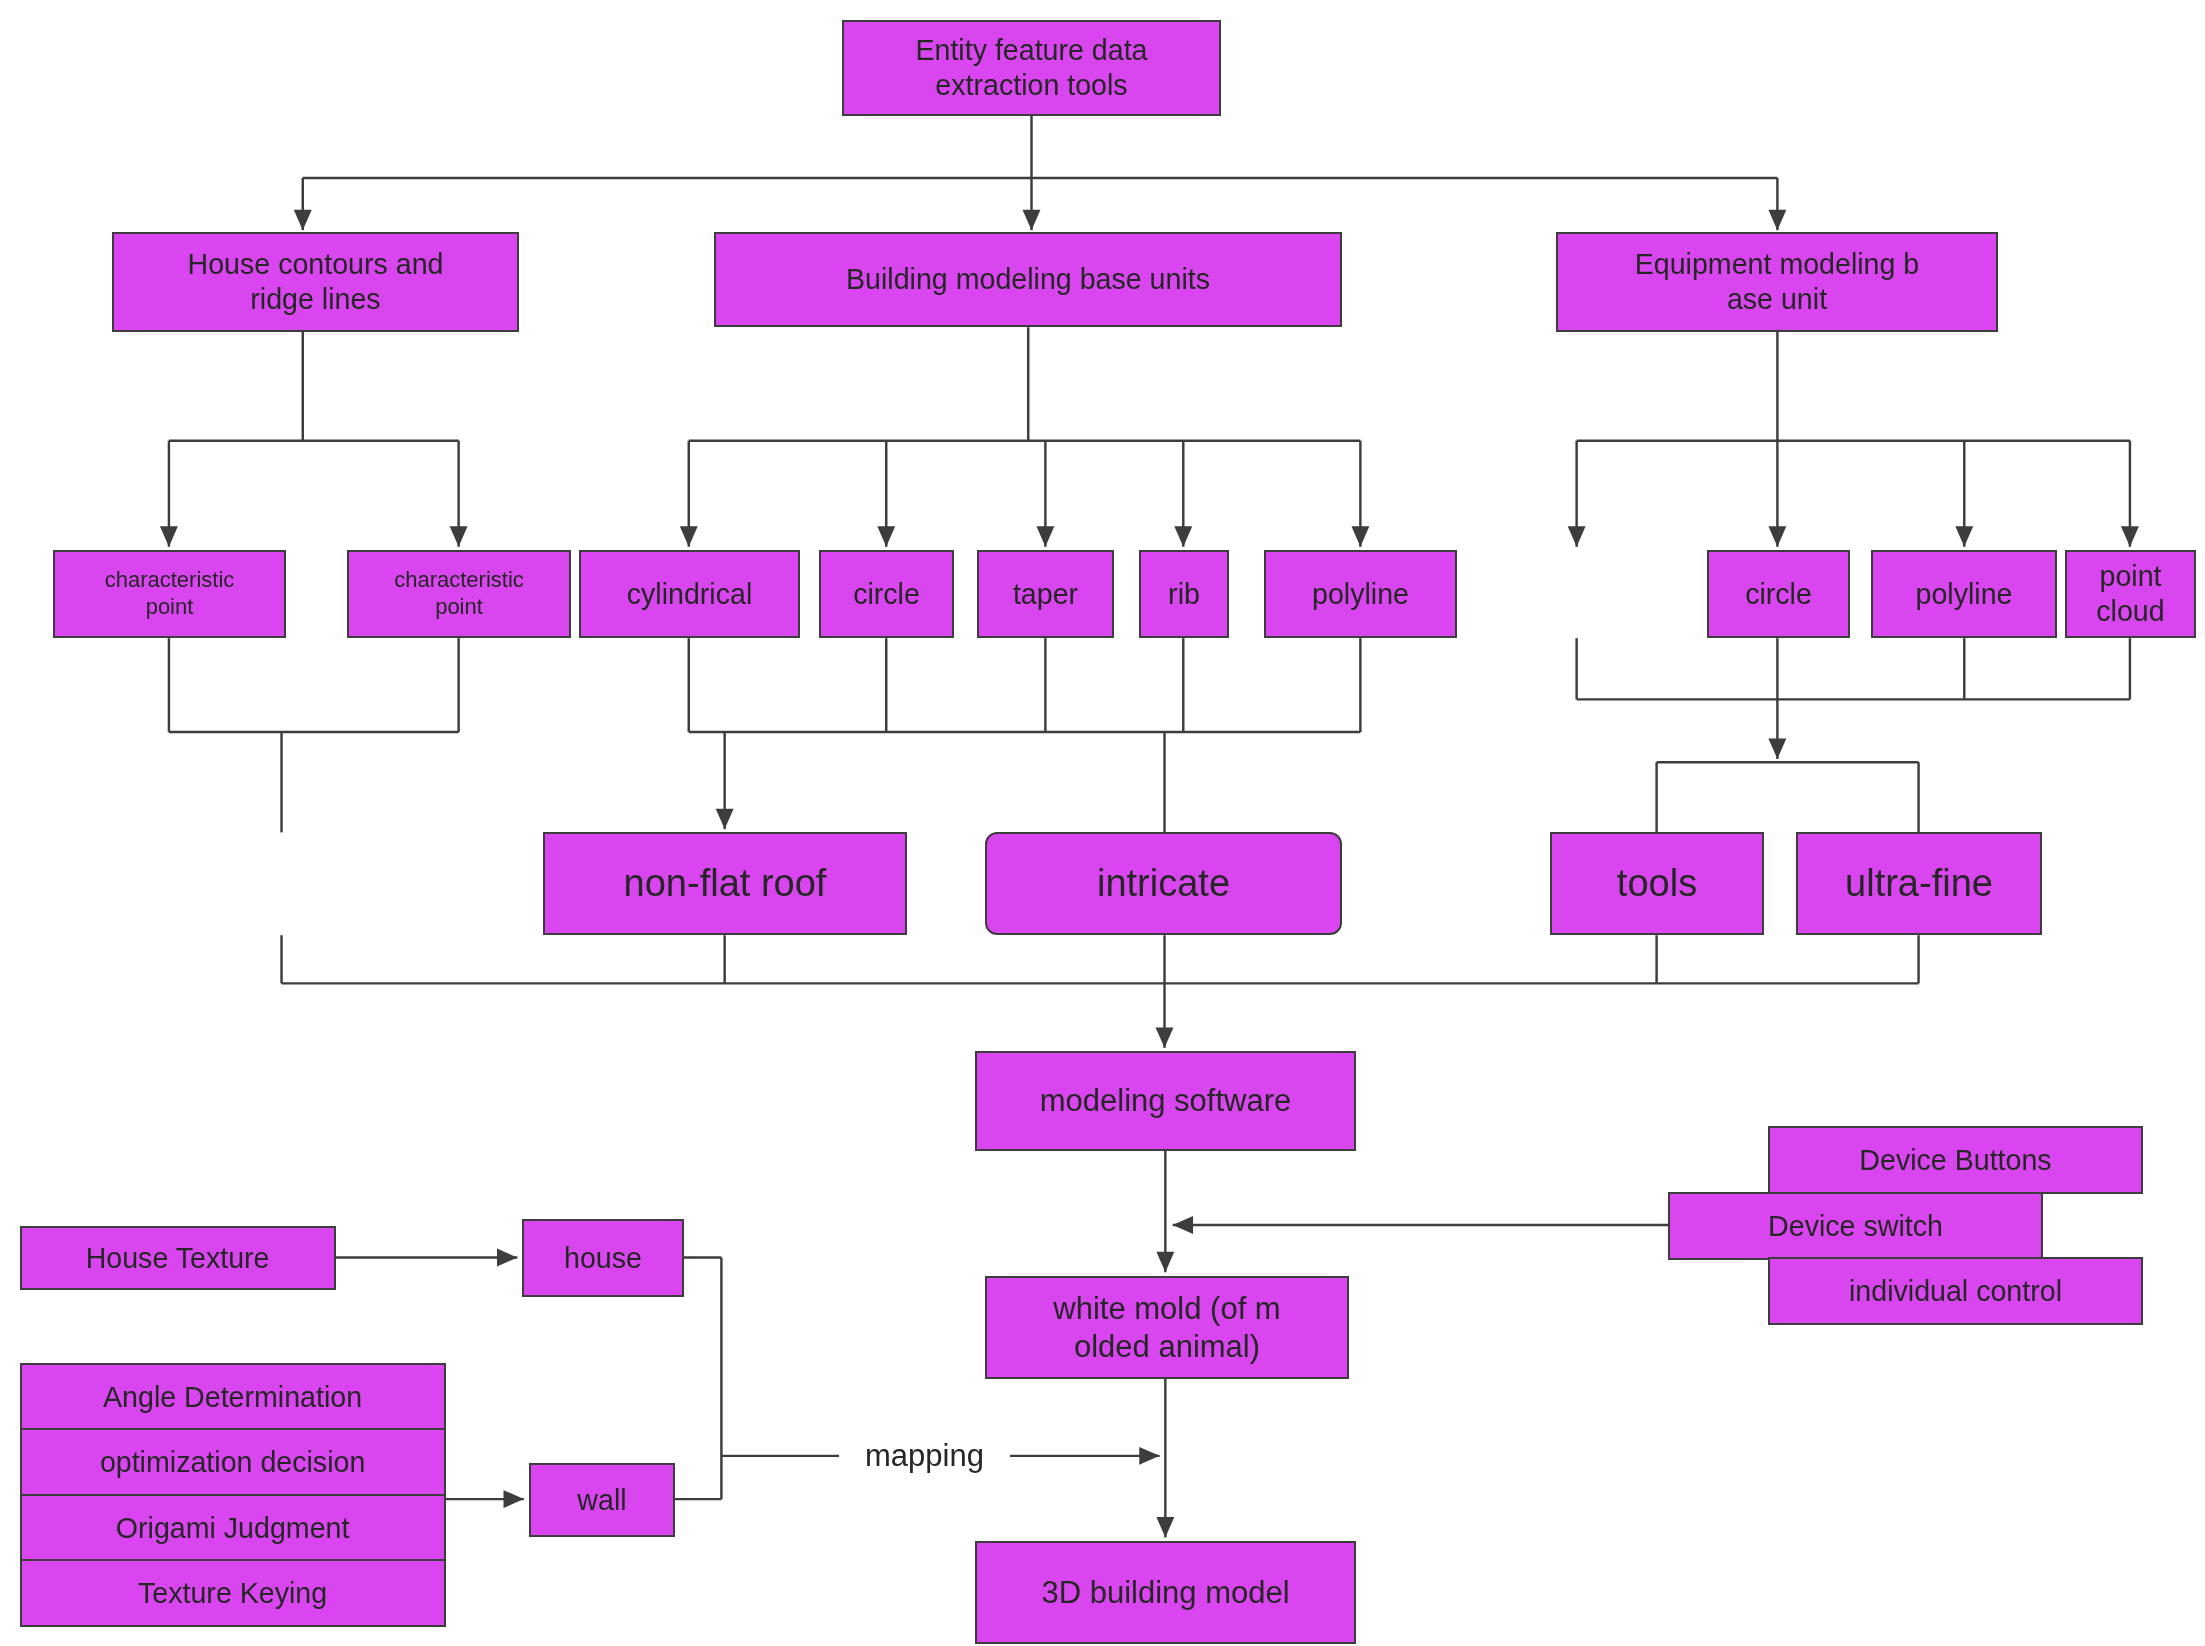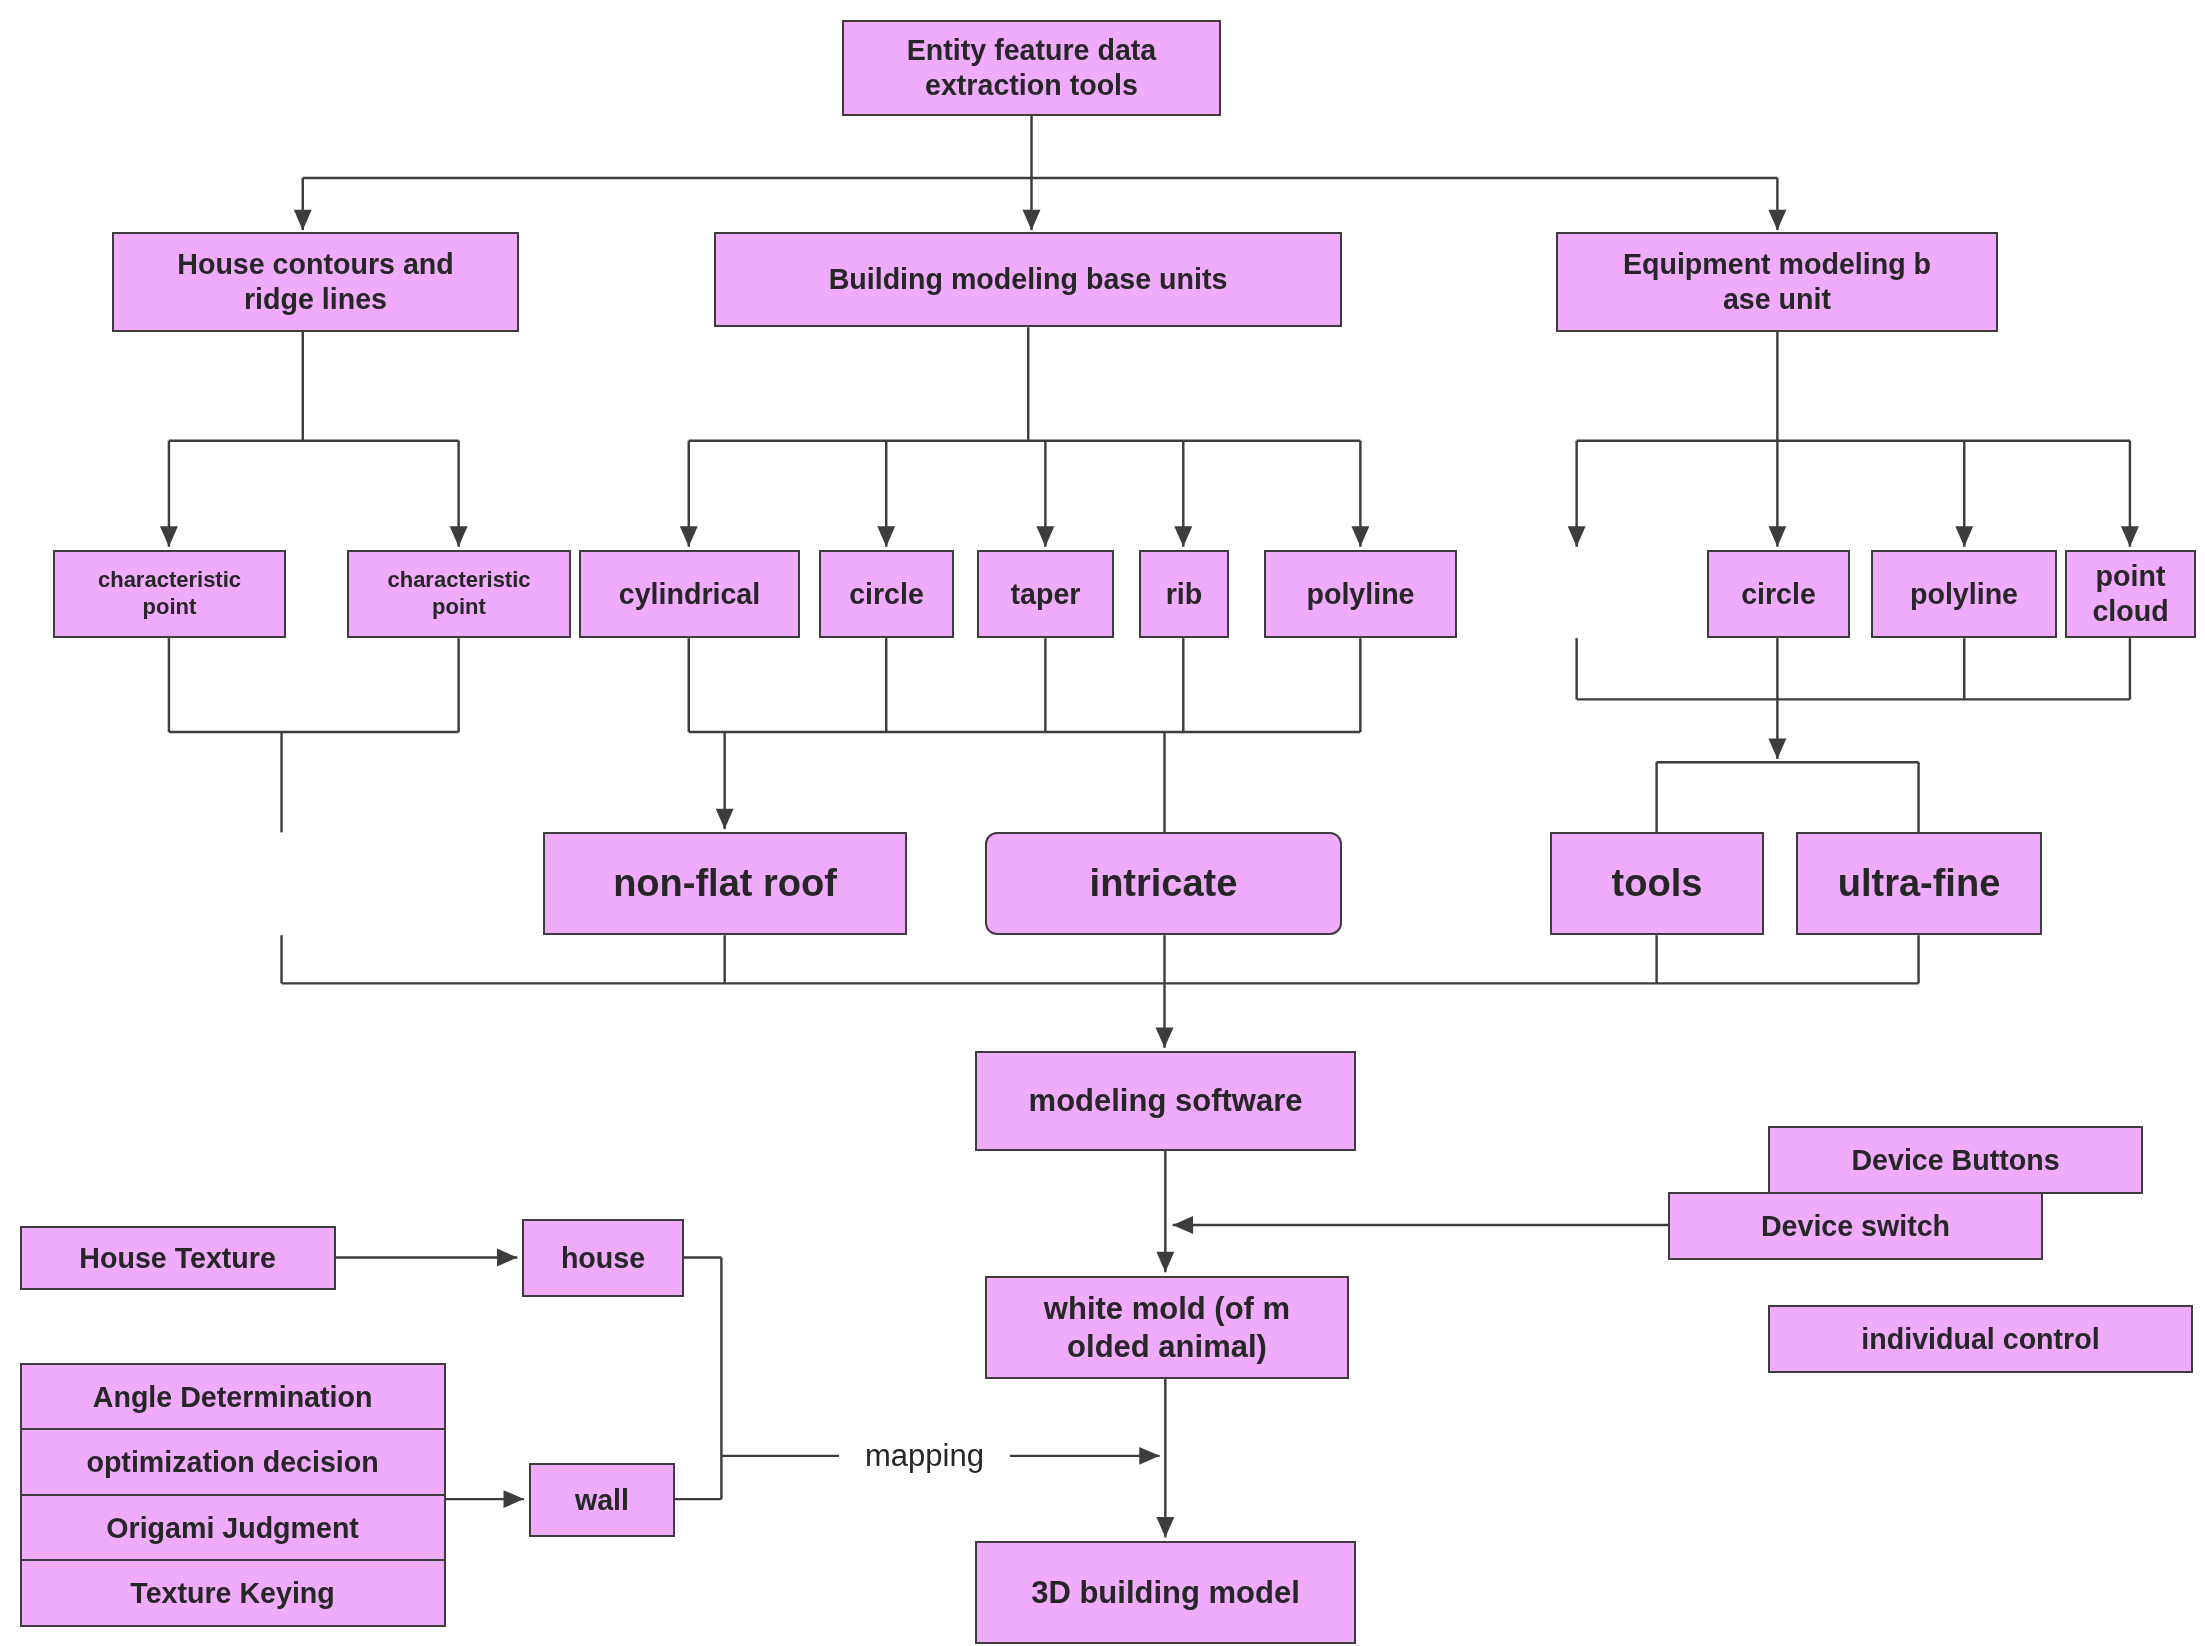--- a/index.html
+++ b/index.html
@@ -18,24 +18,23 @@
     left: 0; top: 0;
     width: 2205px; height: 1646px;
   }
   .node {
     position: absolute;
     display: flex;
     align-items: center;
     justify-content: center;
     text-align: center;
     border: 2.4px solid #3d3d3d;
-    background: #f0abfc;
+    background: #d946ef;
     white-space: pre-line;
     line-height: 1.22;
-    font-weight: bold;
   }
   .fs-sm { font-size: 22px; }
   .fs-md { font-size: 28.6px; }
   .fs-lg { font-size: 38px; }
   .fs-xl { font-size: 31px; }
   .floating-label {
     position: absolute;
     display: flex;
     align-items: center;
     justify-content: center;
@@ -156,21 +155,21 @@
   <div class="node fs-lg" style="left:1550px; top:832px; width:214px; height:103px;">tools</div>
   <div class="node fs-lg" style="left:1796px; top:832px; width:246px; height:103px;">ultra-fine</div>
 
   <div class="node fs-xl" style="left:975px; top:1051px; width:381px; height:100px;text-align:center;">modeling software</div>
   <div class="node fs-xl" style="left:985px; top:1276px; width:364px; height:103px;">white mold (of m
 olded animal)</div>
   <div class="node fs-xl" style="left:975px; top:1541px; width:381px; height:103px;">3D building model</div>
 
   <div class="node fs-md" style="left:1768px; top:1126px; width:375px; height:68px;">Device Buttons</div>
   <div class="node fs-md" style="left:1668px; top:1192px; width:375px; height:68px;">Device switch</div>
-  <div class="node fs-md" style="left:1768px; top:1305px; width:425px; height:68px;">individual control</div>
+  <div class="node fs-md" style="left:1768px; top:1257px; width:375px; height:68px;">individual control</div>
 
   <div class="node fs-md" style="left:19.6px; top:1226px; width:316px; height:64px;">House Texture</div>
   <div class="node fs-md" style="left:522px; top:1219px; width:162px; height:78px;">house</div>
 
   <div class="node fs-md" style="left:19.6px; top:1363px; width:426px; height:68px;">Angle Determination</div>
   <div class="node fs-md" style="left:19.6px; top:1428px; width:426px; height:68px;">optimization decision</div>
   <div class="node fs-md" style="left:19.6px; top:1494px; width:426px; height:68px;">Origami Judgment</div>
   <div class="node fs-md" style="left:19.6px; top:1559px; width:426px; height:68px;">Texture Keying</div>
 
   <div class="node fs-md" style="left:529px; top:1463px; width:146px; height:74px;">wall</div>

